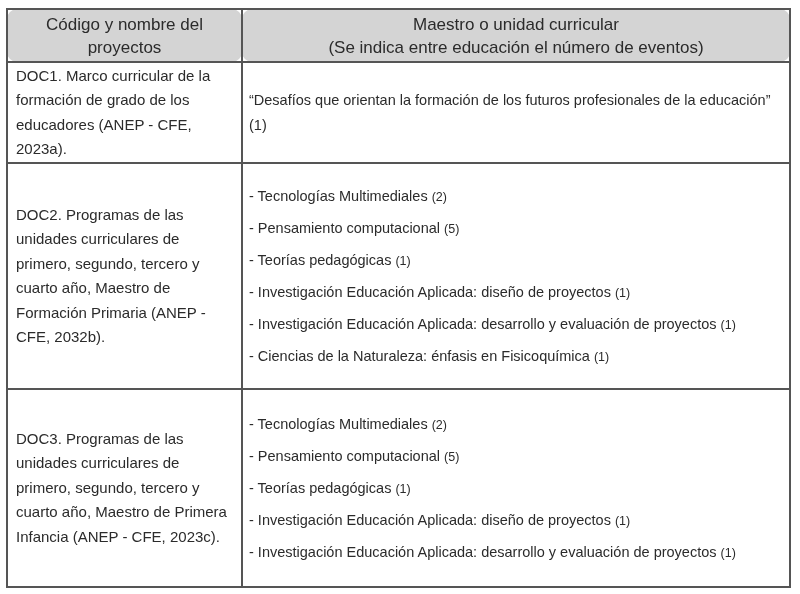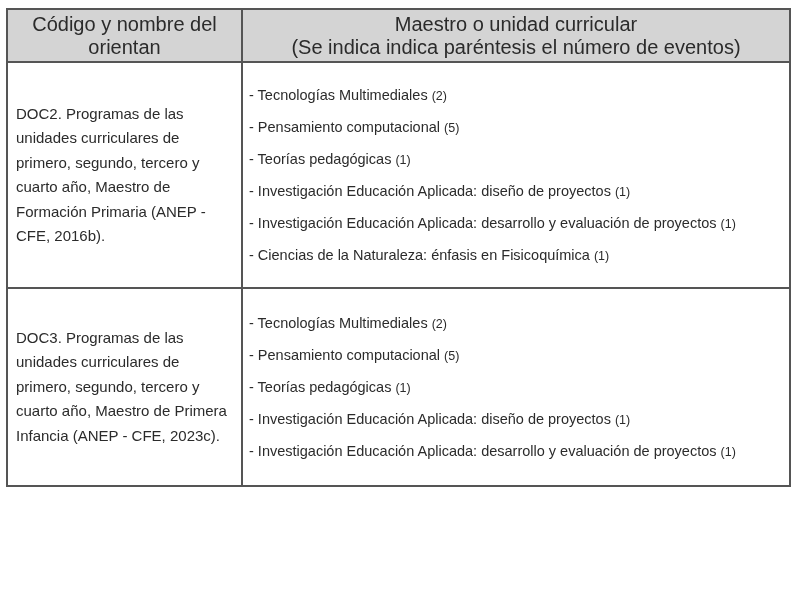--- a/index.html
+++ b/index.html
@@ -1,52 +1,56 @@
 <!DOCTYPE html>
 <html><head>
 <meta charset="utf-8">
 <style>
   html, body { margin: 0; padding: 0; background: #ffffff; }
   body { width: 800px; height: 594px; position: relative; overflow: hidden;
          font-family: "Liberation Sans", "DejaVu Sans", sans-serif; color: #2b2b2b; }
   .tbl { position: absolute; left: 6px; top: 8px; width: 785px;
          border-collapse: collapse; table-layout: fixed; }
   .tbl td, .tbl th { border: 2px solid #555555; vertical-align: middle; padding: 0; }
-  .tbl th { background: #d4d4d4; font-weight: normal; font-size: 20px;
-            line-height: 23px; text-align: center; height: 51px; }
+  .tbl th { background: #d4d4d4; font-weight: normal; font-size: 17px;
+            line-height: 23px; text-align: center; height: 51px; border-radius: 10px; }
   .col1 { width: 233px; }
   .doc-cell { padding: 0 8px !important; font-size: 15px; line-height: 24.5px; }
   .sec-cell { padding: 0 6px 0 6px !important; font-size: 14.5px; }
   .row1 .doc-cell, .row1 .sec-cell { height: 99px; }
   .row2 td { height: 224px; }
   .row3 td { height: 196px; }
   .sec-list { list-style: none; margin: 0; padding: 0; }
   .sec-list li { line-height: 21px; margin: 10px 0 8px 0; }
   .sec-list li .cnt { font-size: 12.5px; }
   .single { line-height: 25px; }
 </style>
 </head>
 <body>
 
 <table class="tbl">
   <thead>
     <tr>
       <th class="col1">
         <div>Código y nombre del</div>
-        <div>orientan</div>
+        <div>proyectos</div>
       </th>
       <th>
         <div>Maestro o unidad curricular</div>
-        <div>(Se indica indica paréntesis el número de eventos)</div>
+        <div>(Se indica entre educación el número de eventos)</div>
       </th>
     </tr>
   </thead>
   <tbody>
+    <tr class="row1">
+      <td class="doc-cell">DOC1. Marco curricular de la formación de grado de los educadores (ANEP - CFE, 2023a).</td>
+      <td class="sec-cell single">“Desafíos que orientan la formación de los futuros profesionales de la educación” (1)</td>
+    </tr>
     <tr class="row2">
-      <td class="doc-cell">DOC2. Programas de las unidades curriculares de primero, segundo, tercero y cuarto año, Maestro de Formación Primaria (ANEP - CFE, 2016b).</td>
+      <td class="doc-cell">DOC2. Programas de las unidades curriculares de primero, segundo, tercero y cuarto año, Maestro de Formación Primaria (ANEP - CFE, 2032b).</td>
       <td class="sec-cell">
         <ul class="sec-list">
           <li><span>- Tecnologías Multimediales</span> <span class="cnt">(2)</span></li>
           <li><span>- Pensamiento computacional</span> <span class="cnt">(5)</span></li>
           <li><span>- Teorías pedagógicas</span> <span class="cnt">(1)</span></li>
           <li><span>- Investigación Educación Aplicada: diseño de proyectos</span> <span class="cnt">(1)</span></li>
           <li><span>- Investigación Educación Aplicada: desarrollo y evaluación de proyectos</span> <span class="cnt">(1)</span></li>
           <li><span>- Ciencias de la Naturaleza: énfasis en Fisicoquímica</span> <span class="cnt">(1)</span></li>
         </ul>
       </td>

